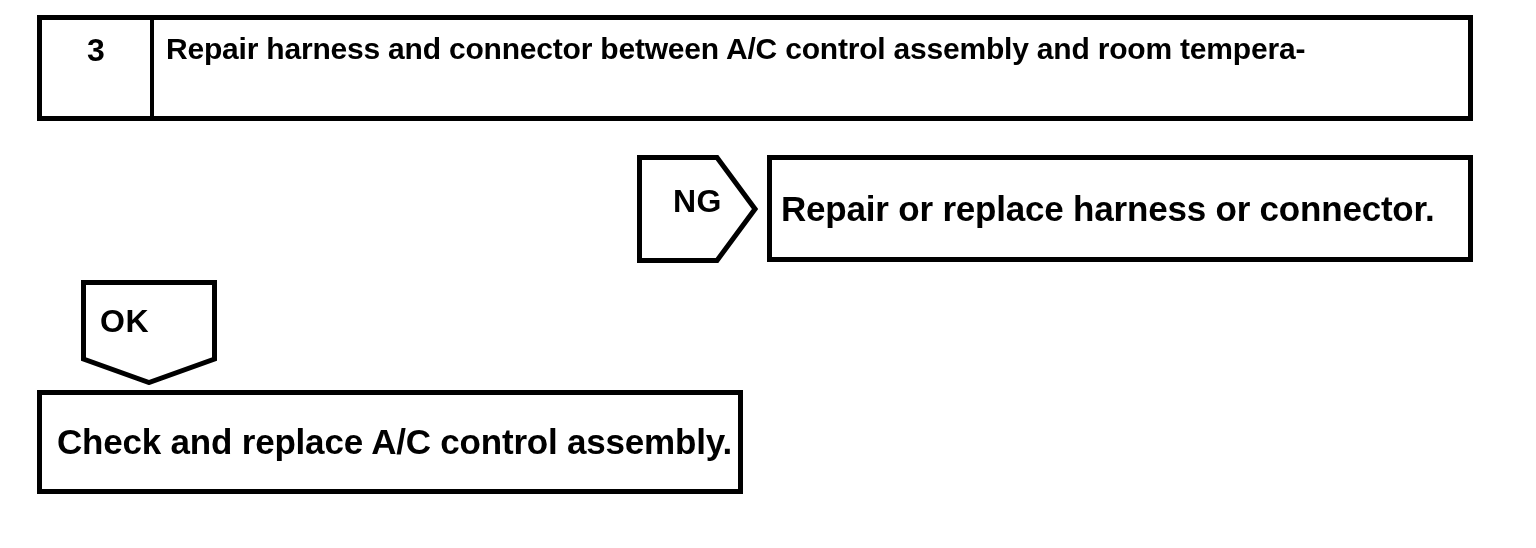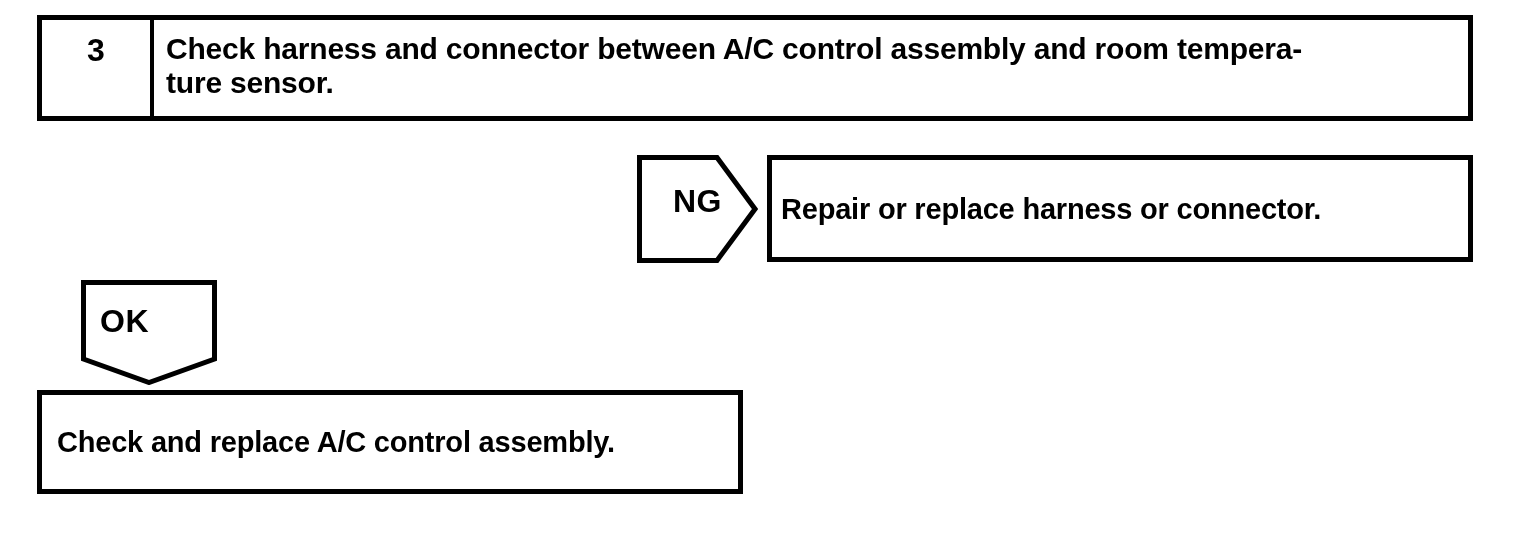--- a/index.html
+++ b/index.html
@@ -42,21 +42,21 @@
   .step-text-cell {
     flex: 1;
     padding: 12px 16px 0 12px;
     font-size: 30px;
     line-height: 34px;
     letter-spacing: -0.2px;
   }
   .action-box {
     display: flex;
     align-items: center;
-    font-size: 29px;
+    font-size: 35px;
     line-height: 32px;
     letter-spacing: -0.2px;
   }
   .repair-box {
     left: 767px; top: 155px;
     width: 706px; height: 107px;
     padding-left: 9px;
   }
   .final-box {
     left: 37px; top: 390px;
@@ -83,22 +83,21 @@
 </head>
 <body>
 
 <div class="canvas">
 
   <div class="box step-box">
     <div class="step-num-cell">
       <span>3</span>
     </div>
     <div class="step-text-cell">
-      <div>Check harness and connector between A/C control assembly and room tempera-</div>
-      <div>ture sensor.</div>
+      <div>Repair harness and connector between A/C control assembly and room tempera-</div>
     </div>
   </div>
 
   <div class="shape ng-shape">
     <svg width="121" height="108" viewBox="0 0 121 108">
       <polygon points="2.5,2.5 80,2.5 118,54 80,105.5 2.5,105.5" fill="#ffffff" stroke="#000000" stroke-width="5" stroke-linejoin="miter"></polygon>
     </svg>
     <div class="shape-label">NG</div>
   </div>
 

